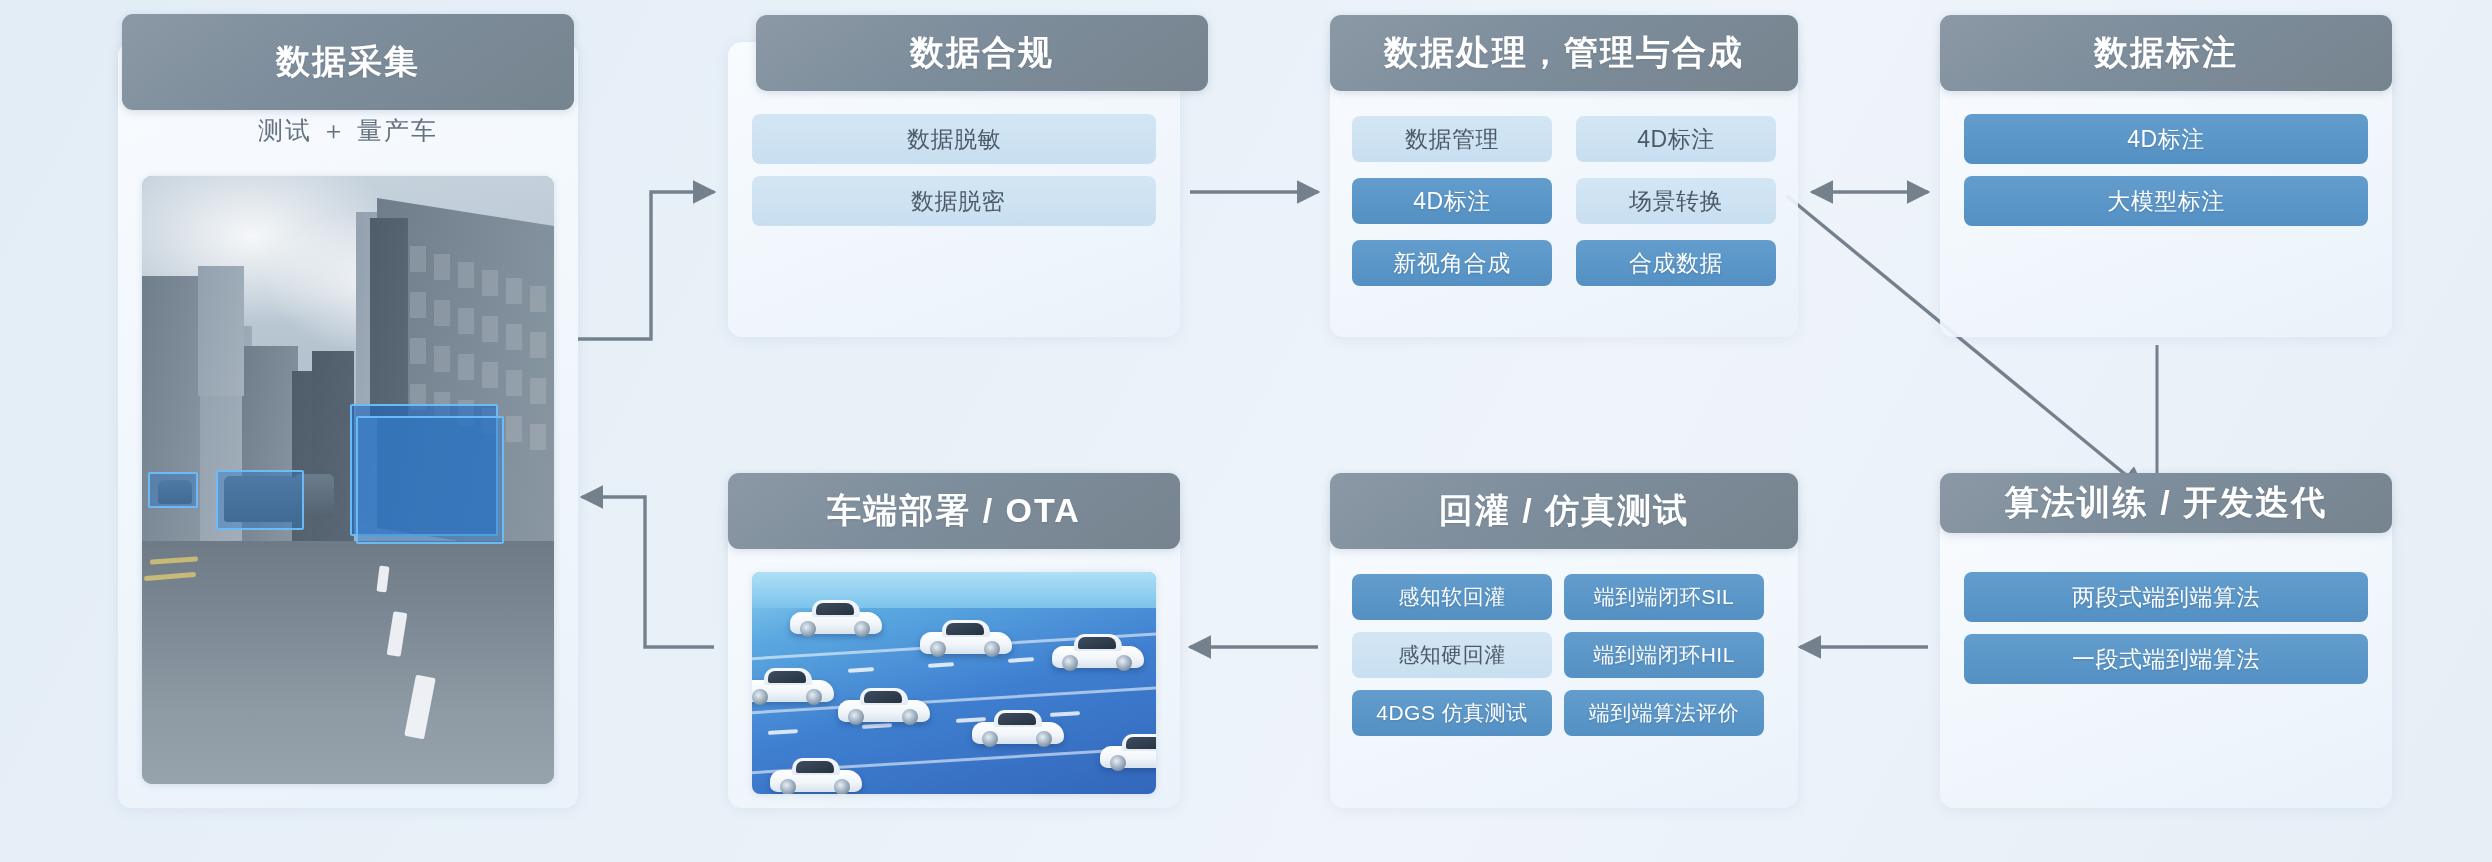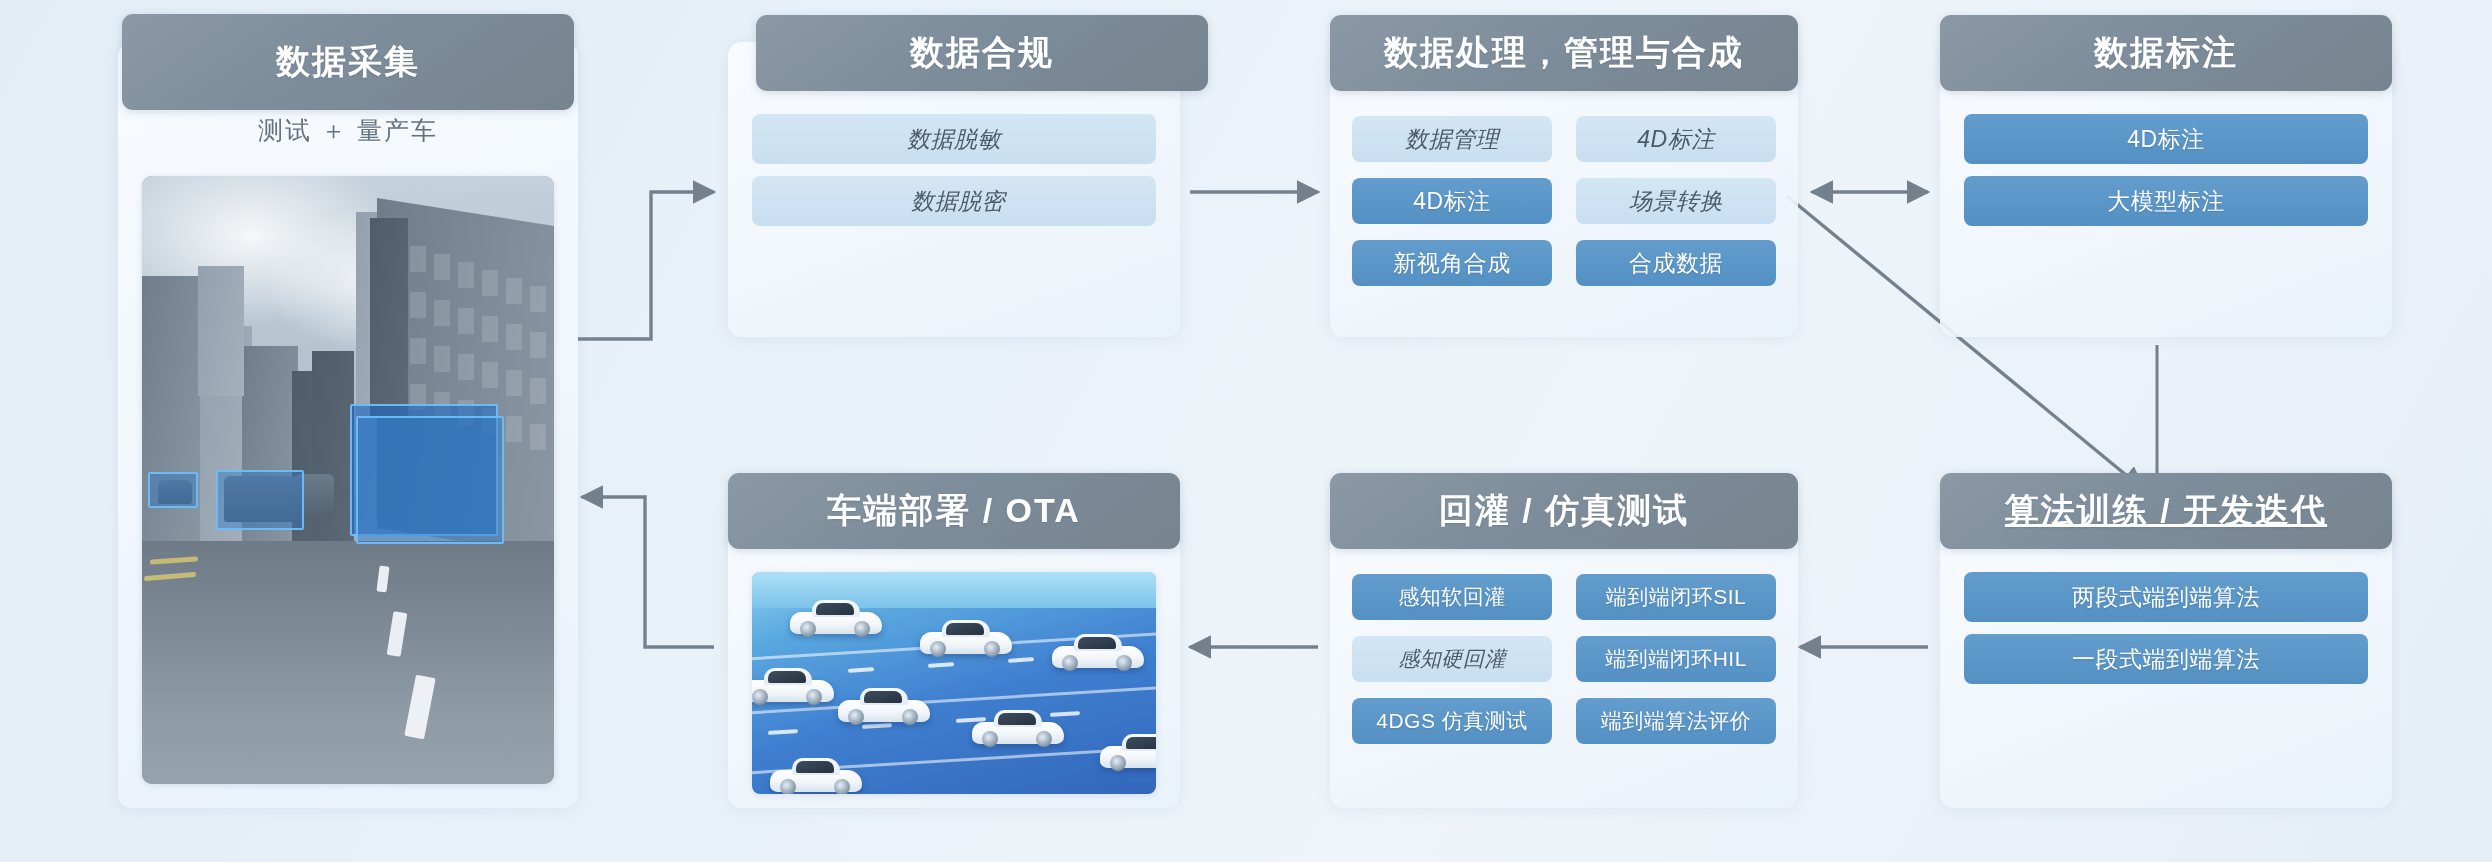--- a/index.html
+++ b/index.html
@@ -67,21 +67,20 @@
     align-items: center;
     justify-content: center;
     font-size: 23px;
     font-weight: 500;
     white-space: nowrap;
     letter-spacing: 0.5px;
   }
   .tag.light {
     background: linear-gradient(180deg, #d3e6f4 0%, #c8dff1 100%);
     color: #4c5a68;
-    font-style: italic;
   }
   .tag.dark {
     background: linear-gradient(180deg, #629dcd 0%, #5590c4 100%);
     color: #ffffff;
     text-shadow: 0 1px 2px rgba(40,70,100,0.25);
   }
 
   
   #card-collect {
     left: 118px; top: 42px;
@@ -186,41 +185,42 @@
   #card-annotate .tag {
     position: absolute;
     left: 24px; width: 404px; height: 50px;
   }
 
   
   #card-train {
     left: 1940px; top: 500px;
     width: 452px; height: 308px;
   }
-  #card-train .card-head { width: 452px; height: 76px; text-decoration: underline; }
+  #card-train .card-head { width: 452px; height: 60px; }
   #card-train .tag {
     position: absolute;
     left: 24px; width: 404px; height: 50px;
   }
 
   
   #card-sim {
     left: 1330px; top: 500px;
     width: 468px; height: 308px;
   }
   #card-sim .card-head { width: 468px; height: 76px; }
   #card-sim .grid {
     position: absolute;
     left: 22px; top: 74px;
     width: 424px;
     display: grid;
     grid-template-columns: 200px 200px;
     grid-auto-rows: 46px;
     column-gap: 24px;
     row-gap: 16px;
+    gap: 12px;
   }
   #card-sim .grid .tag { font-size: 21px; }
 
   
   #card-deploy {
     left: 728px; top: 500px;
     width: 452px; height: 308px;
   }
   #card-deploy .card-head { width: 452px; height: 76px; }
   #cars-photo {

